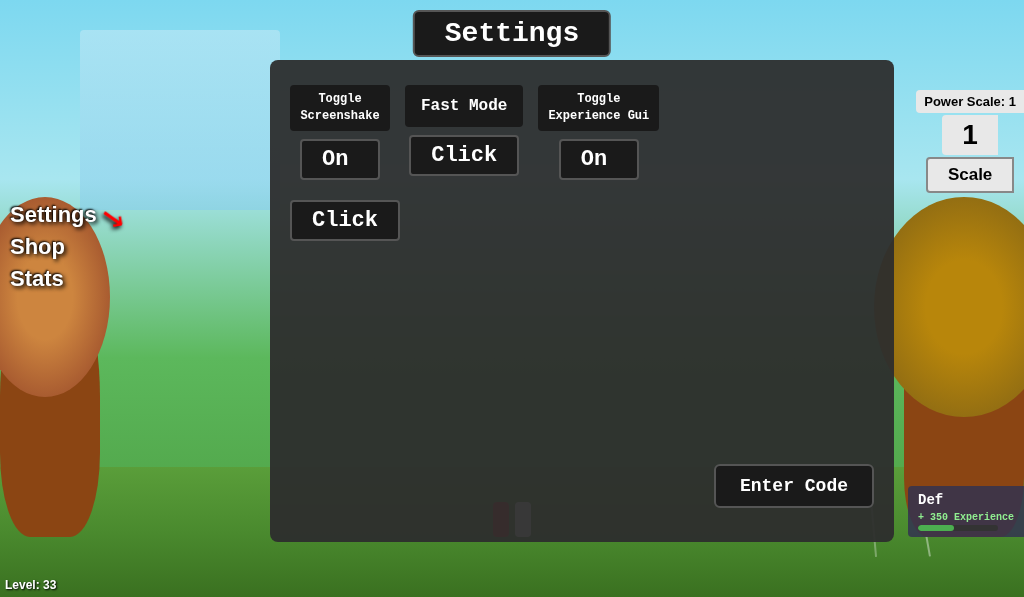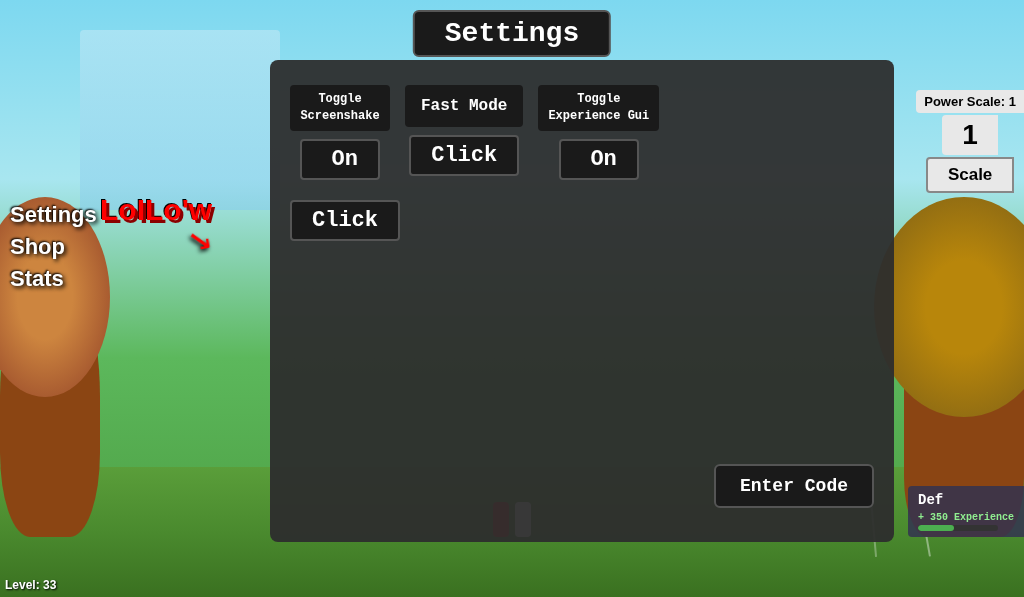--- a/index.html
+++ b/index.html
@@ -335,21 +335,21 @@
       background: #1a1a1a;
       color: white;
       font-family: 'Courier New', Courier, monospace;
       font-size: 22px;
       font-weight: bold;
       padding: 6px 20px;
       border-radius: 4px;
       border: 2px solid #555;
       cursor: pointer;
       min-width: 80px;
-      text-align: right;
+      text-align: left;
     }
 
     
     .enter-code-btn {
       align-self: flex-end;
       background: #1a1a1a;
       color: white;
       font-family: 'Courier New', Courier, monospace;
       font-size: 18px;
       font-weight: bold;
@@ -403,21 +403,20 @@
 
 <div class="bg-buildings"></div>
 
 <div class="side-menu">
   <div class="side-menu-item">Settings</div>
   <div class="side-menu-item">Shop</div>
   <div class="side-menu-item">Stats</div>
 </div>
 
 <div class="username-overlay">
-  <span class="username-text">LoILo'w</span>
   <span class="arrow">↙</span>
 </div>
 
 <div class="power-scale">
   <div class="power-scale-label">Power Scale: 1</div>
   <div class="power-scale-value">1</div>
   <button class="scale-button">Scale</button>
 </div>
 
 <div class="def-panel">

